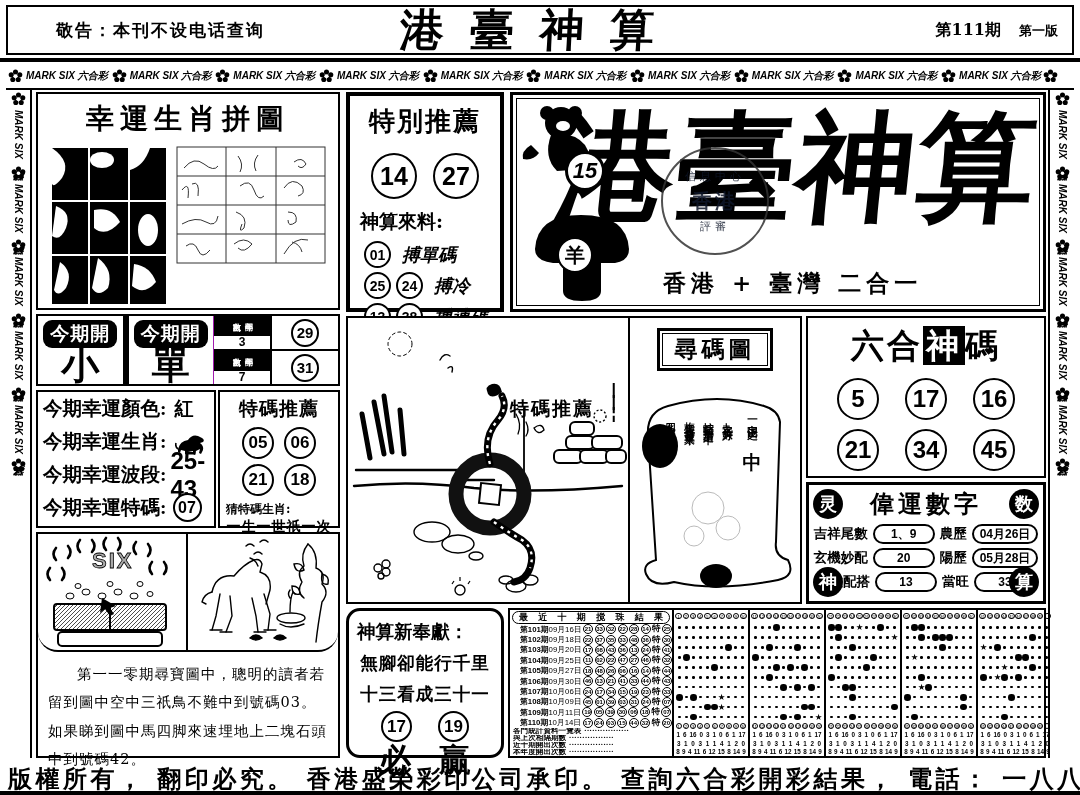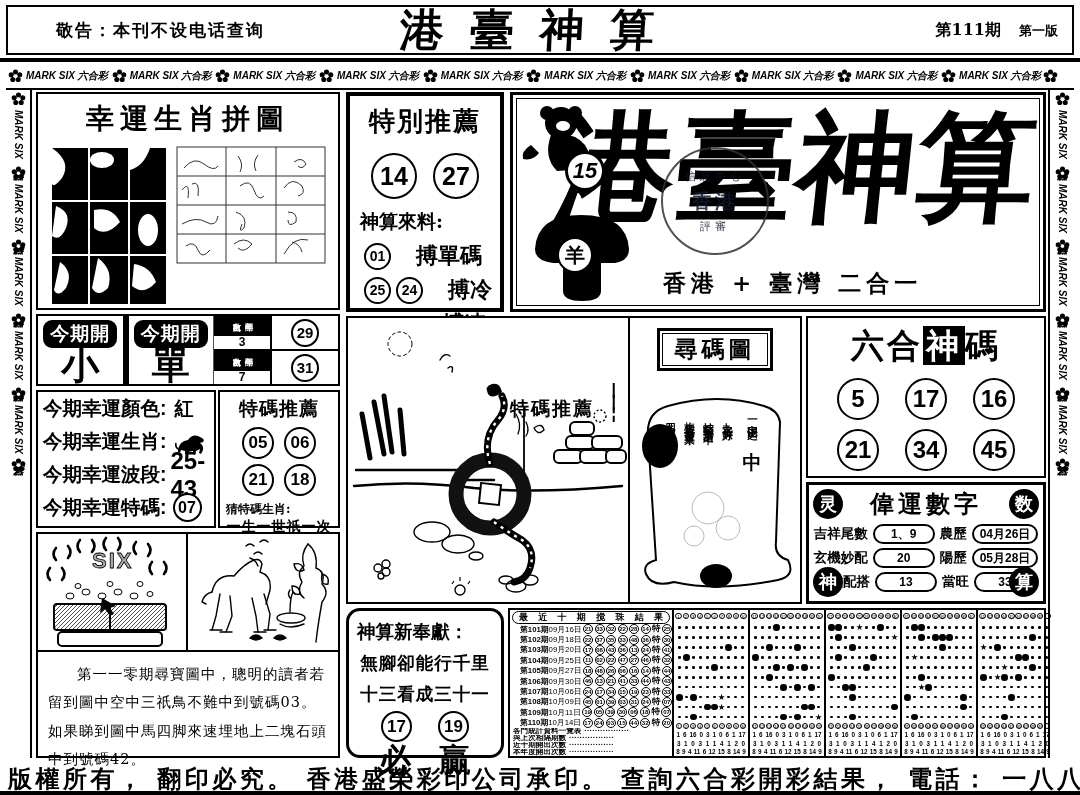--- a/index.html
+++ b/index.html
@@ -42,21 +42,21 @@
   #puzzle-imgs { display:flex; gap:8px; justify-content:center; margin-top:8px; }
 
   
   #box-sr { left:346px; top:92px; width:158px; height:220px; border-width:4px; }
   #sr-title { font-size:26px; letter-spacing:2px; margin-top:8px; }
   #sr-big { display:flex; justify-content:center; gap:16px; margin:14px 0 10px; }
   #sr-big .cnum { width:46px; height:46px; font-size:25px; }
   #sr-src { font-family:"DejaVu Serif",serif; font-weight:bold; font-size:19px; margin:2px 0 6px 10px; }
   .sr-row { display:flex; align-items:center; gap:5px; margin:4px 0 4px 14px; }
   .sr-row .cnum { width:27px; height:27px; font-size:14px; border-width:2px; }
-  .sr-row .lbl { font-family:"DejaVu Serif",serif; font-weight:bold; font-size:22px; margin-left:20px; }
+  .sr-row .lbl { font-family:"DejaVu Serif",serif; font-weight:bold; font-size:18px; margin-left:6px;font-style:italic; }
 
   
   #box-banner { left:510px; top:92px; width:536px; height:220px; border-width:3px; outline:1px solid #000; outline-offset:-7px; }
   #banner-title { position:absolute; right:6px; top:-6px; font-family:"DejaVu Serif",serif;
     font-weight:900; font-size:118px; letter-spacing:2px; transform:skewX(-6deg); white-space:nowrap; }
   #banner-sub { position:absolute; left:150px; bottom:10px; font-family:"DejaVu Serif",serif;
     font-size:23px; font-weight:bold; letter-spacing:5px; }
   #banner-monkey { position:absolute; left:8px; top:6px; }
   #banner-n15 { position:absolute; left:52px; top:56px; width:40px; height:40px; font-size:22px;
     font-style:italic; border-width:3px; }
@@ -83,35 +83,35 @@
   .stat-hd-top { flex:1; background:#000; color:#fff; display:flex; flex-direction:row-reverse;
     justify-content:center; gap:4px; padding-top:1px; }
   .stat-hd-top span { writing-mode:vertical-rl; font-size:8px; font-weight:bold; letter-spacing:0; line-height:1; }
   .stat-cnt { text-align:center; font-size:12px; font-weight:bold; line-height:13px; background:#fff; }
   .stat-val { flex:1; display:flex; align-items:center; justify-content:center; }
   .stat-val .cnum { width:28px; height:28px; font-size:15px; }
 
   
   #box-lucky { left:36px; top:390px; width:180px; height:138px; }
   .lucky-row { display:flex; align-items:center; height:33px; padding-left:5px; }
-  .lucky-row .lbl { font-family:Liberation Sans, sans-serif; font-weight:bold; font-size:19.5px; white-space:nowrap; }
+  .lucky-row .lbl { font-family:Liberation Serif, serif; font-weight:bold; font-size:19.5px; white-space:nowrap; }
   .lucky-row .val { font-family:"DejaVu Serif",serif; font-weight:900; font-size:19px; margin-left:8px; }
   .lucky-row .val-band { font-family:"Liberation Sans",sans-serif; font-weight:bold; font-size:24px; margin-left:4px; }
   .lucky-row .cnum { width:29px; height:29px; font-size:16px; margin-left:6px; }
 
   #box-sc { left:218px; top:390px; width:122px; height:138px; }
   #sc-title { font-size:19px; margin-top:4px; letter-spacing:1px; }
   .sc-row { display:flex; justify-content:center; gap:10px; margin-top:5px; }
   .sc-row .cnum { width:32px; height:32px; font-size:17px; }
   #sc-hint-lbl { font-family:"DejaVu Serif",serif; font-size:12px; font-weight:bold; margin:5px 0 0 6px; }
   #sc-hint { font-family:"DejaVu Serif",serif; font-size:14px; font-weight:900; text-align:center; letter-spacing:1px; }
 
   
   #box-pic { left:36px; top:532px; width:304px; height:226px; display:flex; flex-direction:column; }
-  #pic-row { display:flex; height:122px; border-bottom:2px solid #000; }
+  #pic-row { display:flex; height:122px; border-bottom:2px solid #000;border-radius:20px; }
   #pic-six { flex:0 0 150px; border-right:2px solid #000; display:flex; align-items:center; justify-content:center; }
   #pic-horse { flex:1; display:flex; align-items:center; justify-content:center; }
   #pic-note { flex:1; padding:8px 10px 0; font-family:"DejaVu Serif",serif; font-size:14.5px;
     line-height:1.95; text-indent:2em; letter-spacing:1px; }
 
   
   #box-scene { left:346px; top:316px; width:456px; height:288px; display:flex; }
   #scene-left { flex:1; position:relative; }
   #scene-label { position:absolute; right:34px; top:78px; font-family:"DejaVu Serif",serif;
     font-weight:900; font-size:19px; letter-spacing:2px; }

